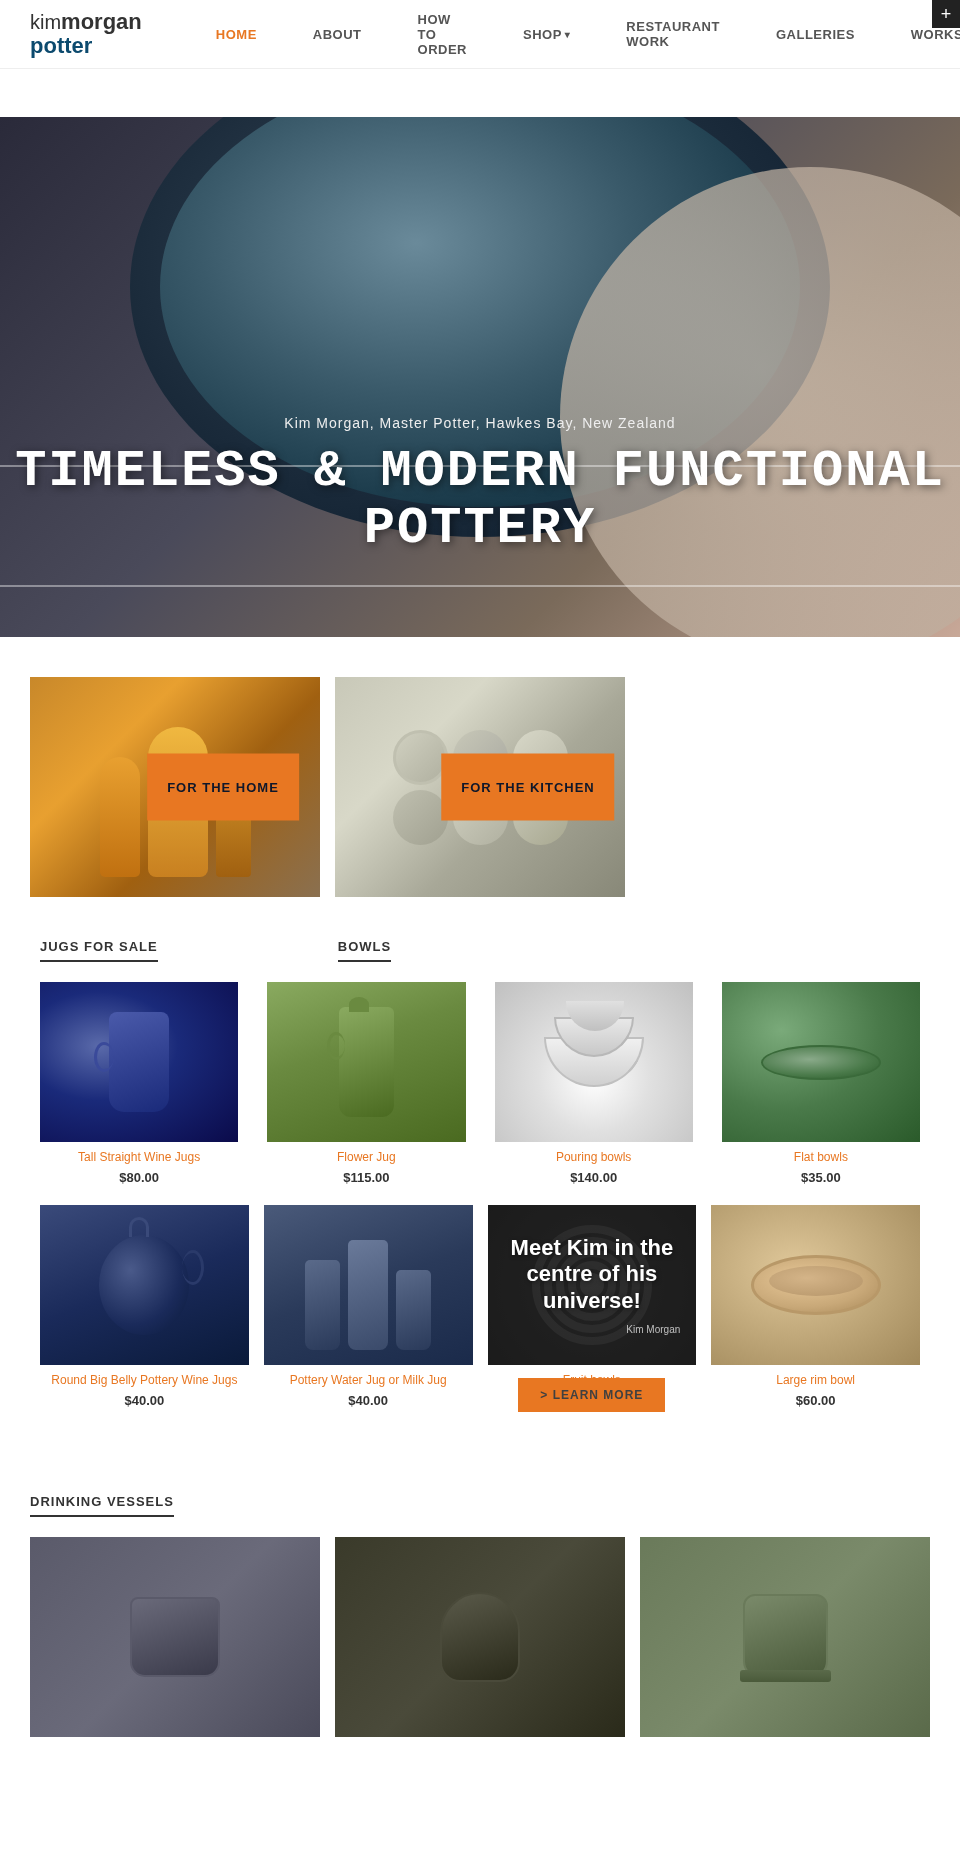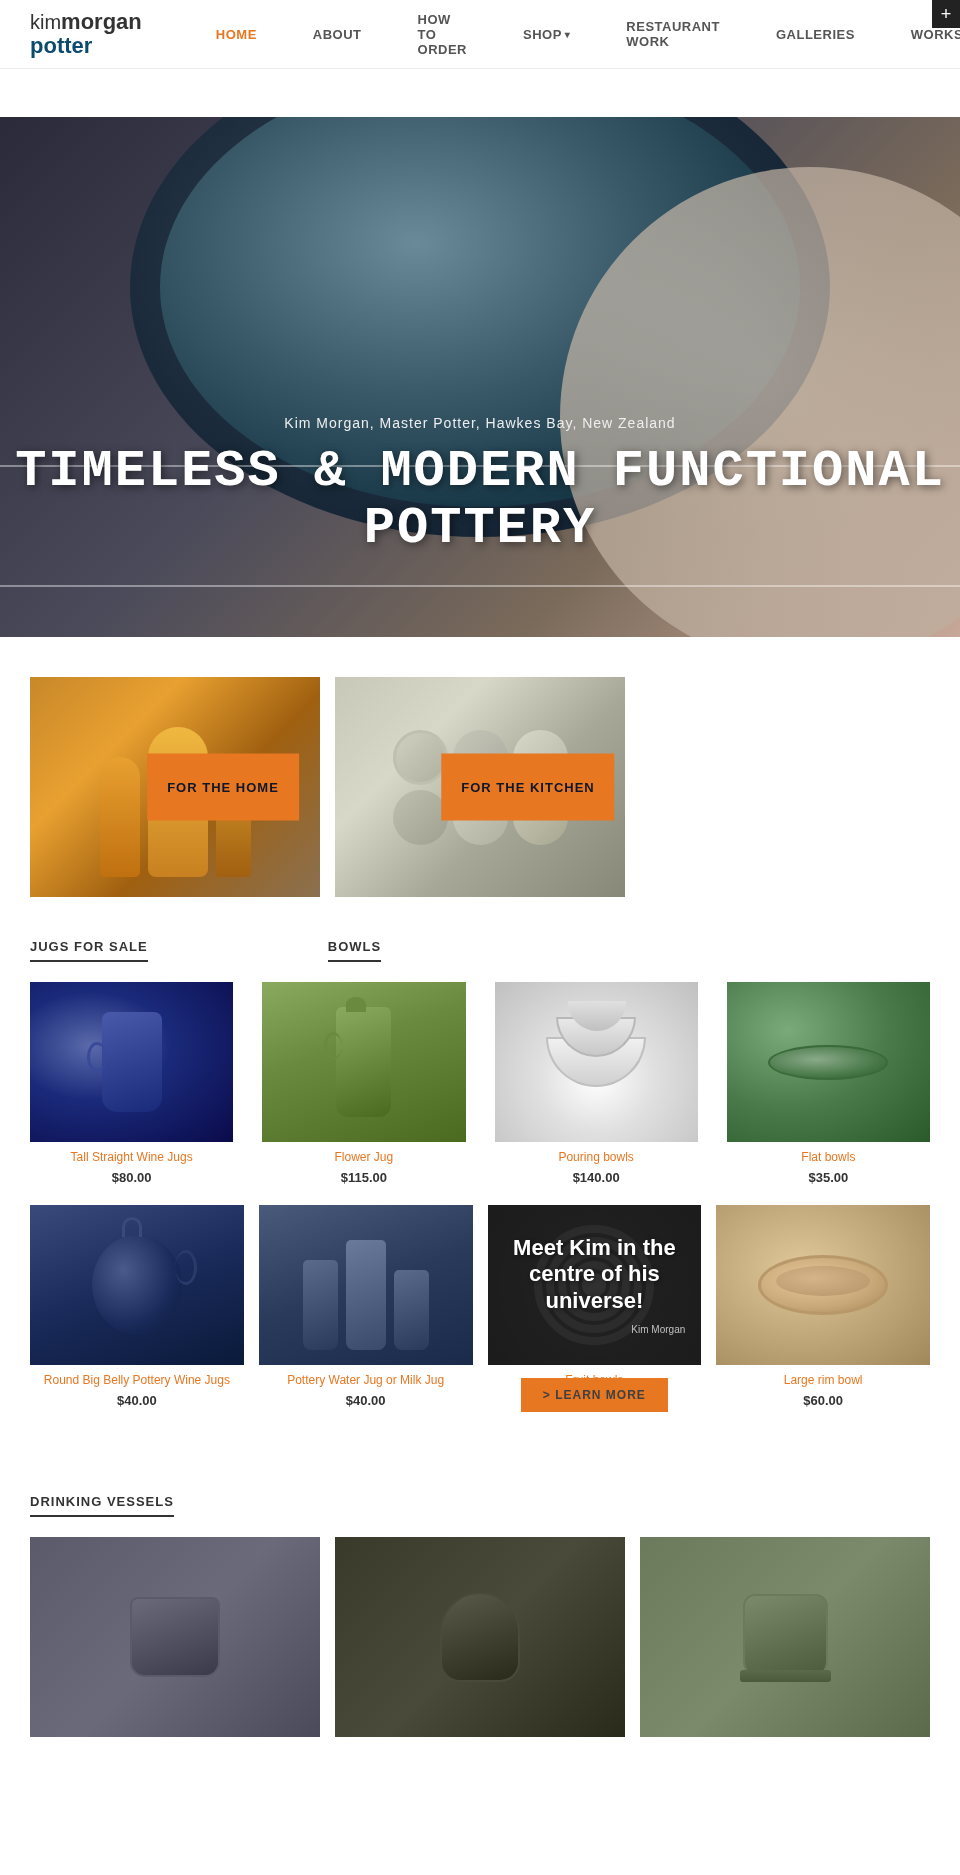--- a/index.html
+++ b/index.html
@@ -176,21 +176,21 @@
       font-size: 13px;
       font-weight: 700;
       letter-spacing: 1px;
       text-transform: uppercase;
       white-space: nowrap;
       margin-left: 48px;
     }
 
     
     .products-section {
-      padding: 0 30px 40px;
+      padding: 0 40px 40px;
     }
     .section-header {
       display: flex;
       gap: 180px;
       margin-bottom: 20px;
     }
     .section-title {
       font-size: 13px;
       font-weight: 700;
       letter-spacing: 1px;

